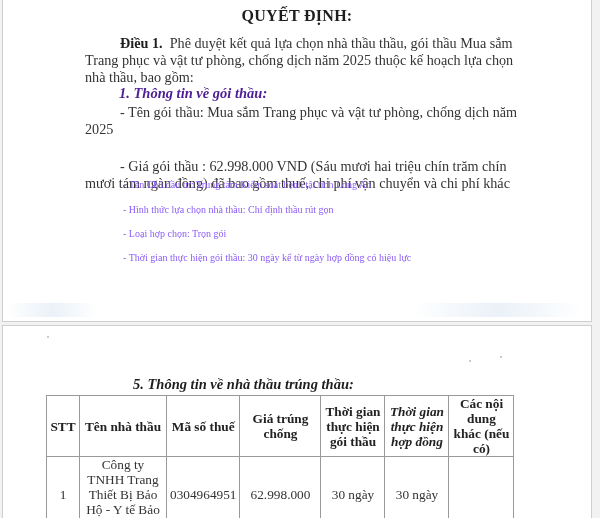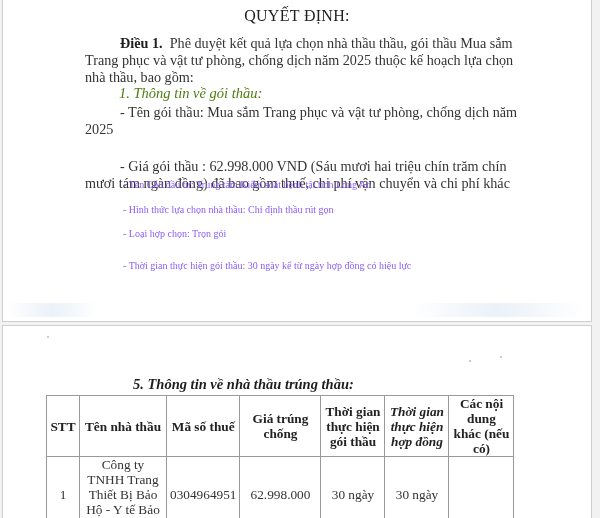--- a/index.html
+++ b/index.html
@@ -15,43 +15,43 @@
     left: 2px; width: 590px;
     background: #ffffff;
     border: 1px solid #cfcfcf;
     box-sizing: border-box;
   }
   #panel-top { top: -2px; height: 324px; }
   #panel-bottom { top: 325px; height: 200px; }
 
   .title {
     position: absolute; top: 8px; left: 0; width: 100%;
-    text-align: center; font-weight: normal; font-size: 16px; letter-spacing: 0.3px;
+    text-align: center; font-weight: bold; font-size: 16px; letter-spacing: 0.3px;
     color: #1e1e1e;
   }
   .para {
     position: absolute; left: 82px; width: 452px;
     font-size: 14.2px; line-height: 17px; color: #333;
   }
   .para.indent { text-indent: 35px; }
   .dieu { font-weight: bold; color: #1e1e1e; }
   #art1 { top: 36px; }
   #sec1-heading {
     position: absolute; top: 86px; left: 116px;
-    font-style: italic; font-weight: normal; font-size: 14.5px; color: #4d7c0f;
+    font-style: italic; font-weight: bold; font-size: 14.5px; color: #4c1d95;
   }
   #item-name { top: 105px; }
   #item-price { top: 159px; }
   .line {
     position: absolute; left: 120px; font-size: 10px; color: #8b5cf6; white-space: nowrap;
   }
   #item-owner { top: 180px; }
   #item-method { top: 205px; }
   #item-contract { top: 229px; }
-  #item-time { top: 253px; margin-top: 8px; }
+  #item-time { top: 253px; }
 
   .panel-haze {
     position: absolute; bottom: 4px; height: 14px;
     background: linear-gradient(90deg, rgba(225,235,245,0.0), rgba(225,235,245,0.7), rgba(225,235,245,0.0));
   }
 
   #sec2-heading {
     position: absolute; top: 50px; left: 130px;
     font-style: italic; font-weight: bold; font-size: 14.5px; color: #1e1e1e;
   }

